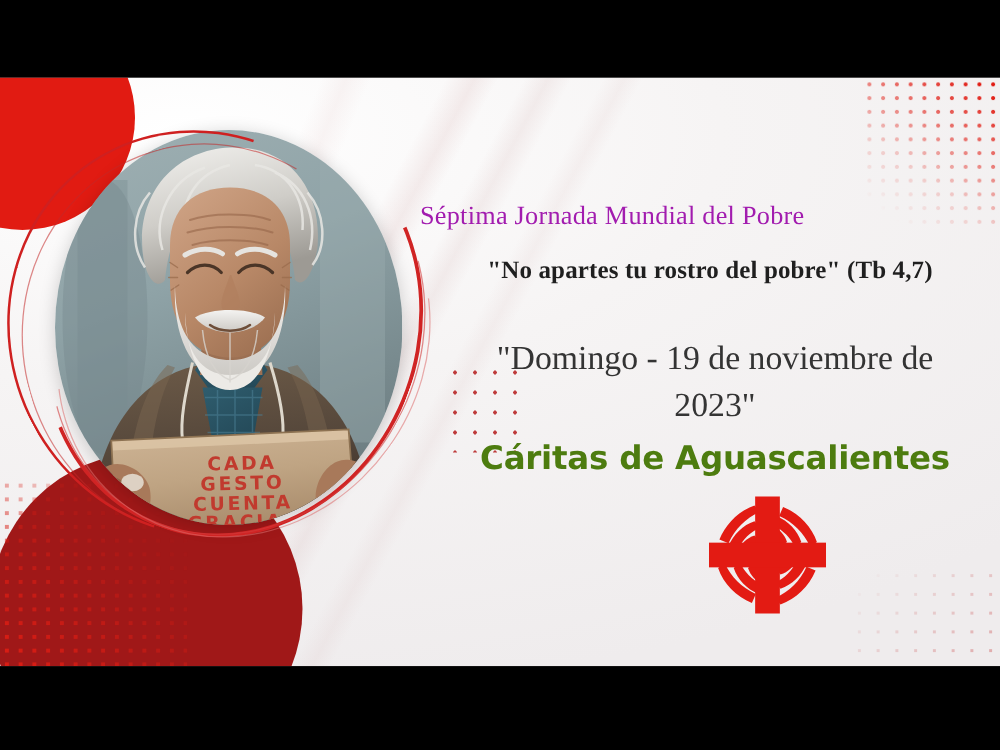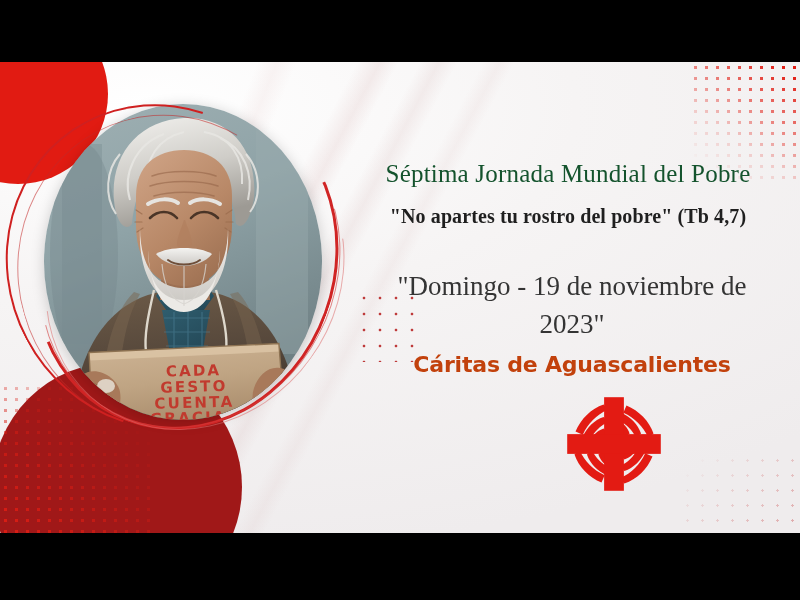--- a/index.html
+++ b/index.html
@@ -124,43 +124,43 @@
     border-radius:50%; overflow:hidden; z-index:10;
     box-shadow:0 2px 14px rgba(0,0,0,.18);
   }
   #portrait svg{ display:block; width:100%; height:100%; }
 
   
   #textcol{ position:absolute; left:336px; top:0; width:464px; height:471px; z-index:20; }
 
   .t-head{
     position:absolute; left:0; top:98px; width:100%;
-    text-align:center; color:#14532d;
+    color:#a21caf;
     font-family:"Liberation Serif", serif;
-    font-size:25px; font-weight:400; letter-spacing:.2px;
+    font-size:21px; font-weight:400; letter-spacing:.2px;
     white-space:nowrap;
   }
   .t-verse{
     position:absolute; left:0; top:143px; width:100%;
     text-align:center; color:#1f1f1f;
     font-family:"Liberation Serif", serif;
     font-size:20px; font-weight:700; letter-spacing:.1px;
     white-space:nowrap;
   }
   .t-date{
     position:absolute; left:36px; top:205px; width:400px;
     text-align:center; color:#343434;
     font-family:"Liberation Serif", serif;
     font-size:27px; font-weight:400; line-height:38px;
   }
   .t-org{
     position:absolute; left:36px; top:290px; width:400px;
-    text-align:center; color:#c2410c;
+    text-align:center; color:#4d7c0f;
     font-family:"DejaVu Sans", sans-serif;
-    font-size:22px; font-weight:700; letter-spacing:-.2px;
+    font-size:26px; font-weight:700; letter-spacing:-.2px;
     white-space:nowrap;
   }
 
   
   #logo{
     position:absolute; left:226px; top:330px; width:104px; height:104px; z-index:22;
   }
   #logo svg{ display:block; width:100%; height:100%; }
 </style>
 </head>

